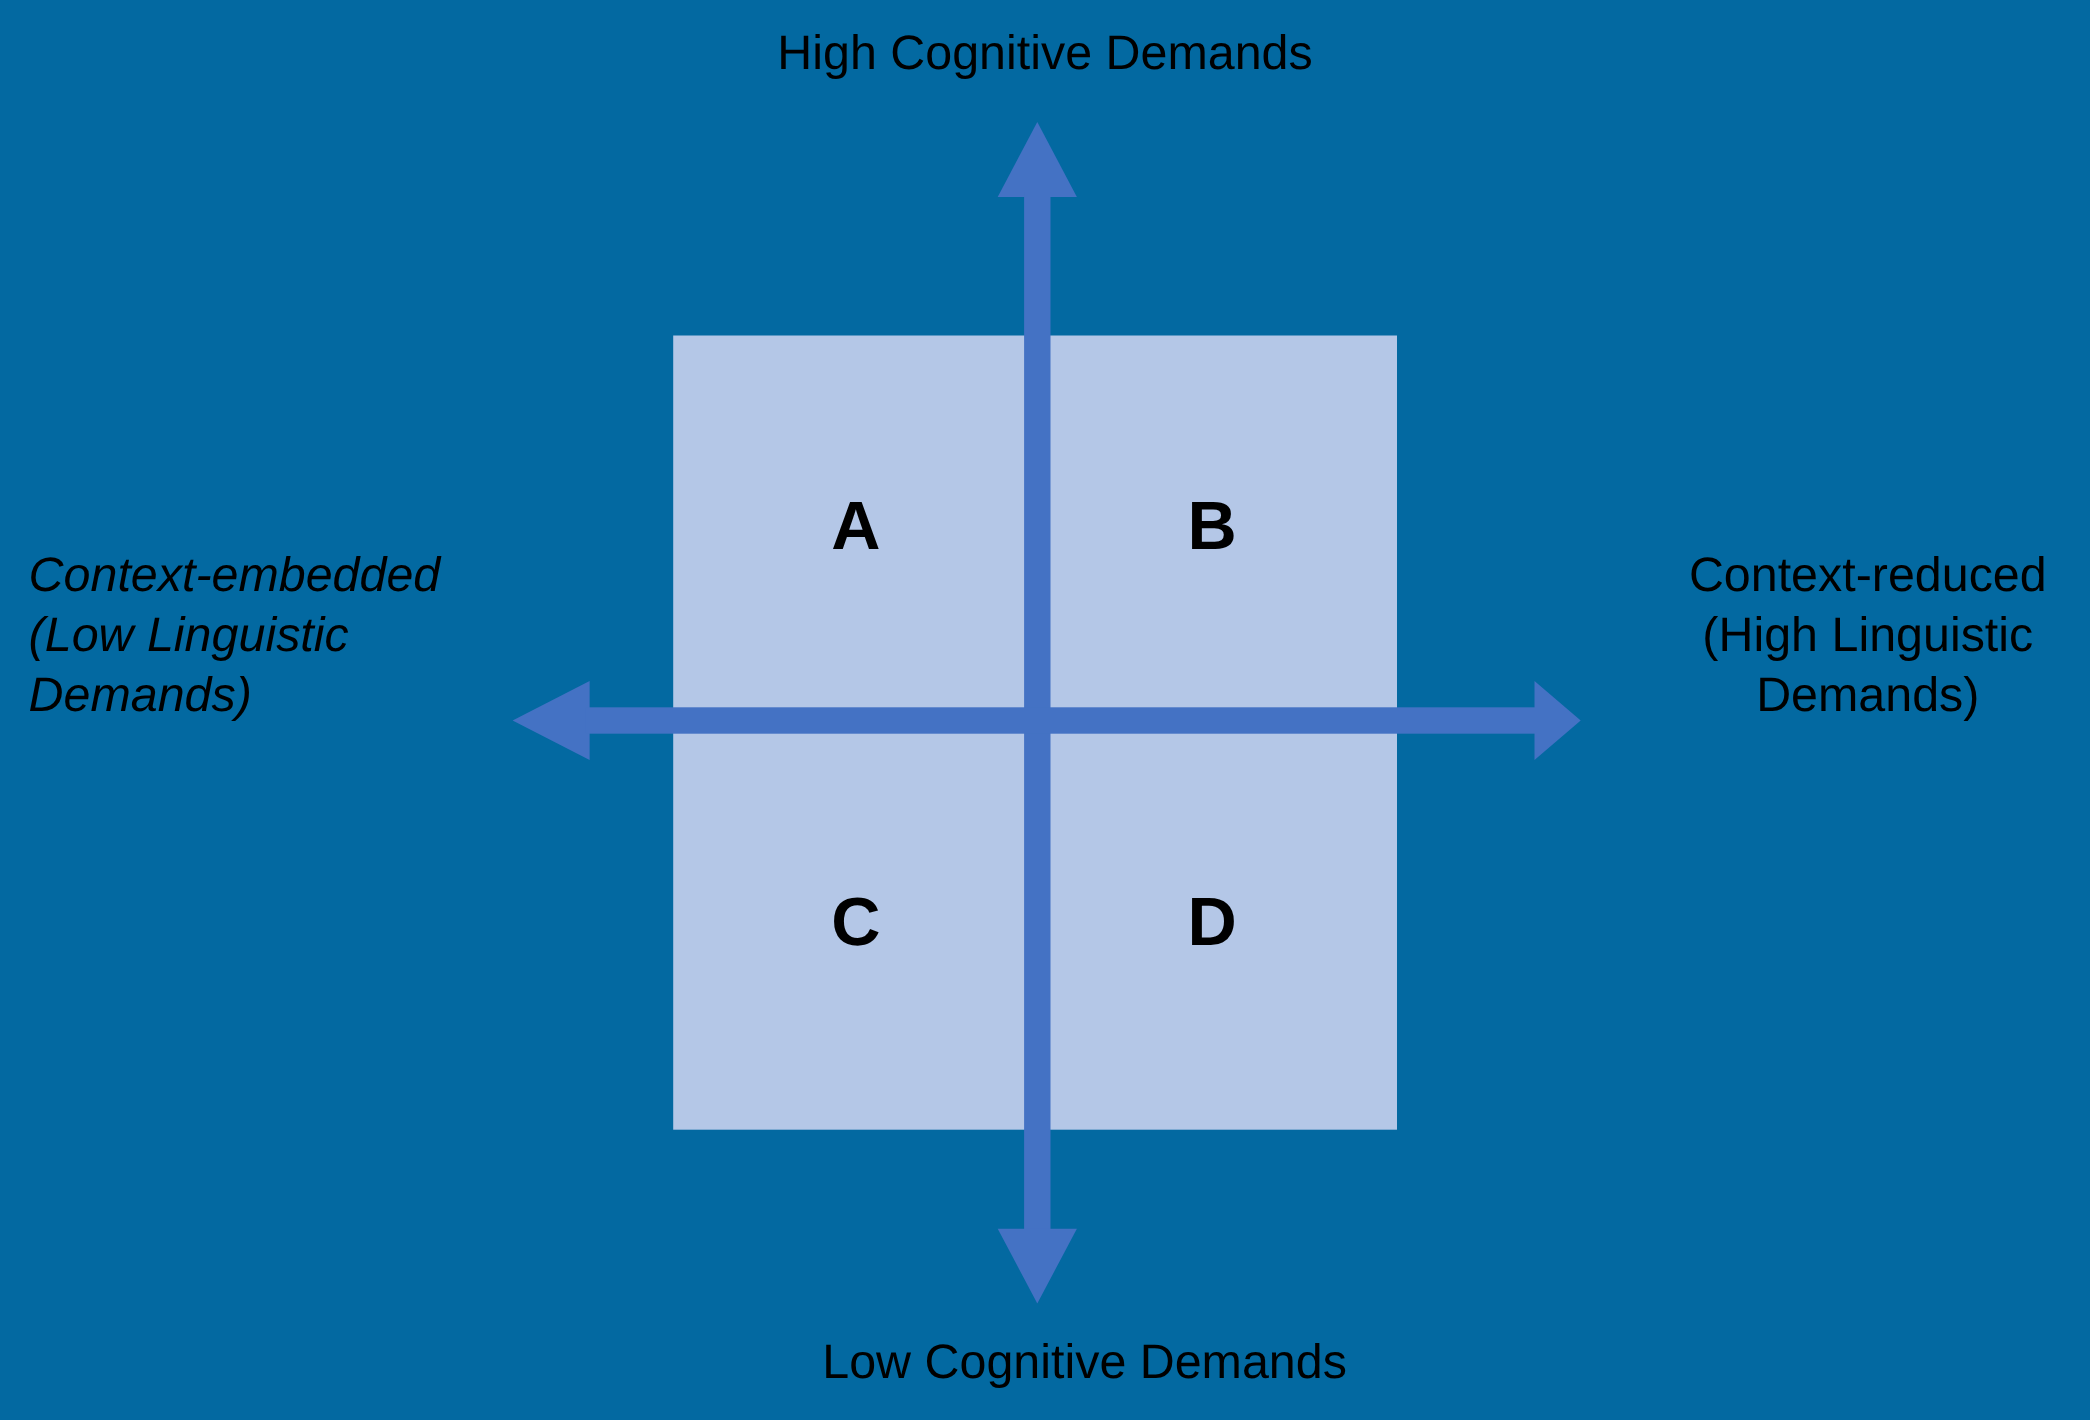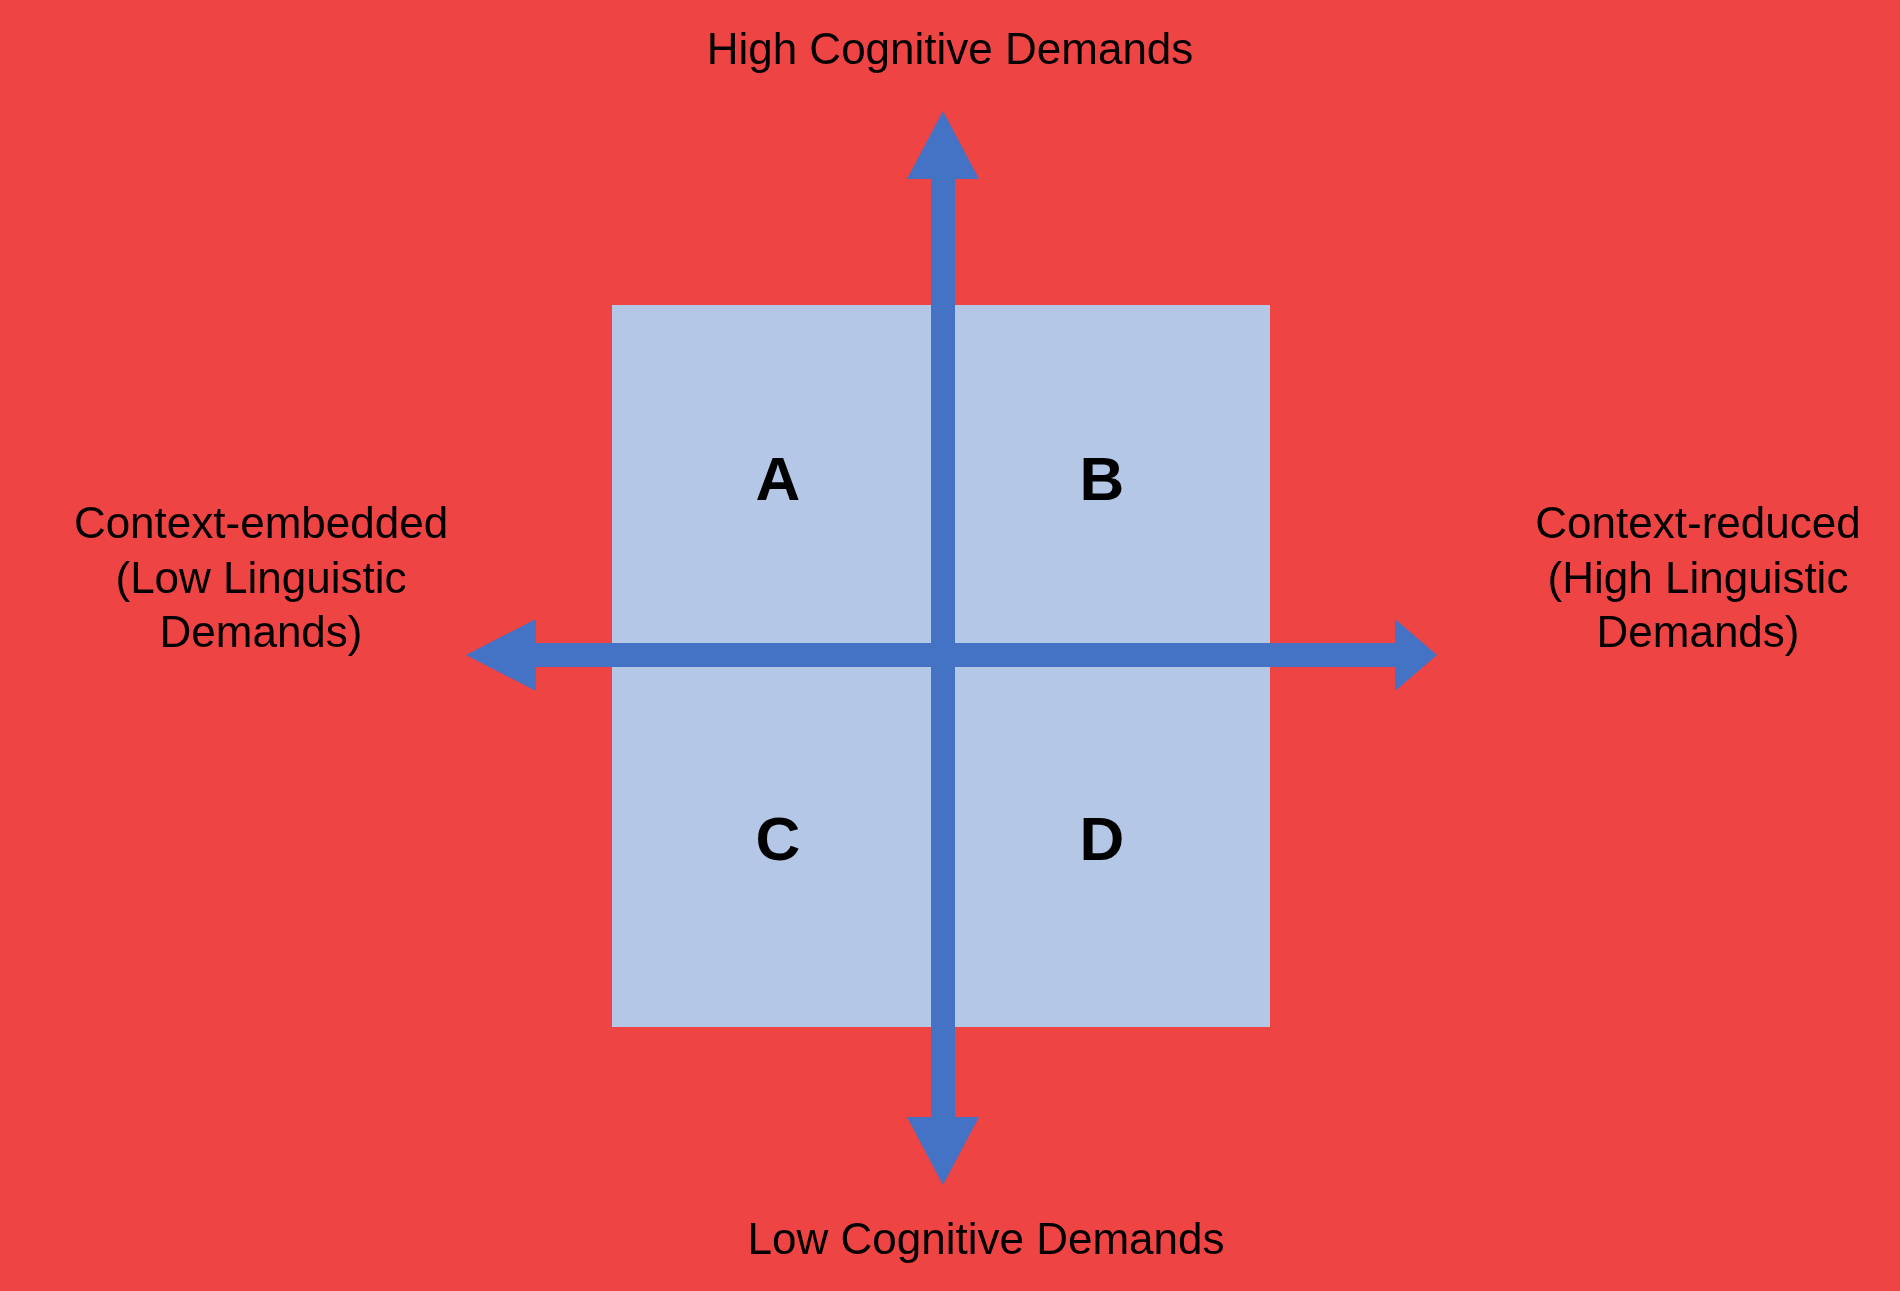--- a/index.html
+++ b/index.html
@@ -4,21 +4,21 @@
 <style>
   html, body {
     margin: 0;
     padding: 0;
     background: #ffffff;
   }
   #canvas {
     position: relative;
     width: 1900px;
     height: 1291px;
-    background: #ef4444;
+    background: #0369a1;
     overflow: hidden;
     font-family: "Liberation Sans", sans-serif;
   }
 
   
   .quad-box {
     position: absolute;
     left: 612px;
     top: 305px;
     width: 658px;
@@ -68,22 +68,23 @@
     left: 0;
     top: 1212px;
     width: 1900px;
     text-align: center;
     padding-left: 36px;
   }
   .label-left {
     left: 26px;
     top: 578px;
     width: 470px;
-    text-align: center;
+    text-align: left;
     transform: translateY(-50%);
+    font-style: italic;
   }
   .label-right {
     left: 1498px;
     top: 578px;
     width: 400px;
     text-align: center;
     transform: translateY(-50%);
   }
 </style>
 </head>

